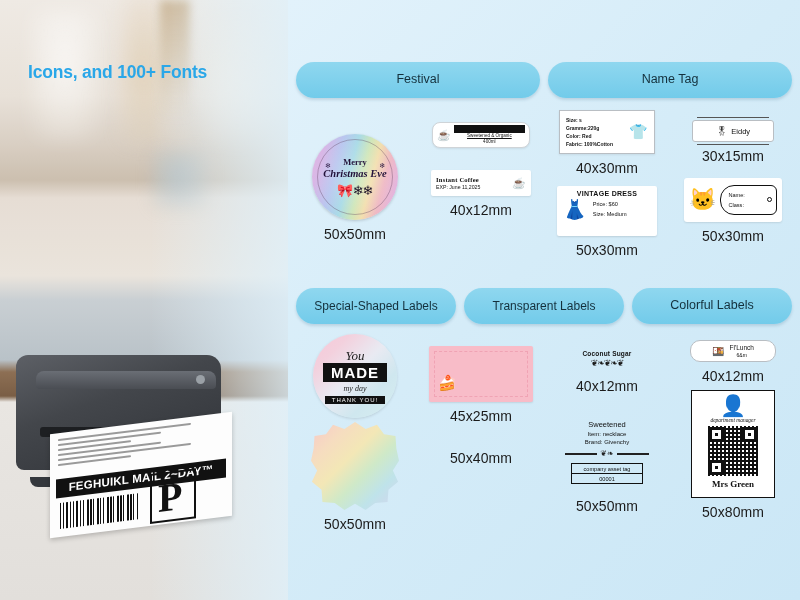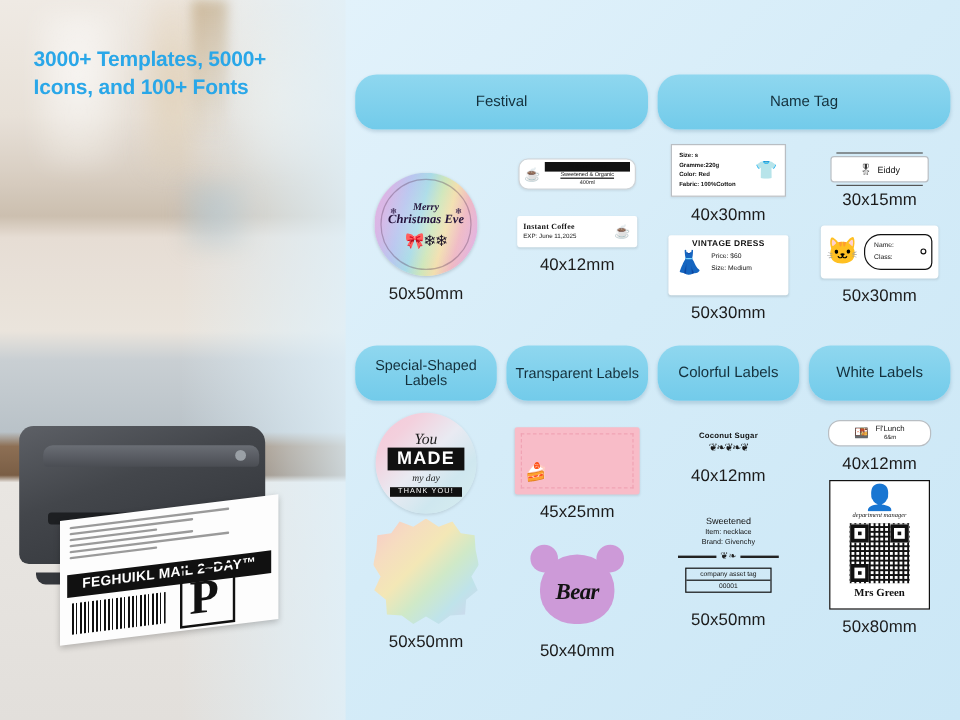--- a/index.html
+++ b/index.html
@@ -118,21 +118,21 @@
   .panel {
     position: absolute; left: 288px; top: 0; width: 512px; height: 600px;
     background: linear-gradient(135deg, #e2f2fb 0%, #d5ecf8 45%, #cbe7f6 100%);
   }
   .grid-block { position: absolute; left: 0; width: 512px; }
   .block-1 { top: 62px; }
   .block-2 { top: 288px; }
 
   .pill-row { display: flex; gap: 8px; padding: 0 8px; }
   .pill {
-    flex: 1; height: 46px; border-radius: 18px;
+    flex: 1; height: 36px; border-radius: 18px;
     background: linear-gradient(180deg, #8fd7ef 0%, #72cbea 100%);
     display: flex; align-items: center; justify-content: center; text-align: center;
     font-size: 12.5px; color: #14303c; line-height: 1.08;
     box-shadow: 0 2px 3px rgba(40,90,120,.18);
     padding: 0 4px;
   }
   .pill.two-line { font-size: 12px; }
 
   .cards-row { display: flex; gap: 8px; padding: 8px 8px 0; }
   .card-col {
@@ -152,21 +152,21 @@
       radial-gradient(circle at 50% 50%, rgba(255,255,255,.18), rgba(255,255,255,0) 70%),
       linear-gradient(105deg, #e3b9e0 0%, #d9b6e6 14%, #b9c6ef 30%, #a9dbe7 44%,
                       #cfe6b9 56%, #f2dfae 66%, #efb9c4 78%, #e2b4e2 92%, #d9b9e8 100%);
     position: relative; box-shadow: 0 1px 3px rgba(0,0,0,.18);
     display: flex; flex-direction: column; align-items: center; justify-content: center;
   }
   .holo-round:after {
     content: ""; position: absolute; inset: 5px; border-radius: 50%;
     border: 1px solid rgba(90,60,90,.35);
   }
-  .xmas-t1 { font-family: "Liberation Serif", serif; font-style: italic; font-size: 8.5px; color: #23123a; font-weight: bold; }
+  .xmas-t1 { font-family: "Liberation Serif", serif; font-size: 8.5px; color: #23123a; font-weight: bold; }
   .xmas-t2 { font-family: "Liberation Serif", serif; font-style: italic; font-size: 10.5px; color: #23123a; font-weight: bold; margin-top: 1px; }
   .xmas-sleigh { font-size: 13px; color: #1a1026; margin-top: 4px; letter-spacing: -1px; }
   .xmas-star { position: absolute; font-size: 7px; color: #2a1540; top: 28px; }
   .xmas-star.l { left: 13px; } .xmas-star.r { right: 13px; }
 
   .wlabel {
     background: #fff; border: 1px solid #cfd4d8; border-radius: 8px;
     display: flex; align-items: center; box-shadow: 0 1px 2px rgba(0,0,0,.08);
   }
   .lab-coffee-top { width: 98px; height: 26px; padding: 2px 4px; gap: 3px; }
@@ -355,21 +355,21 @@
     </div>
     <div class="mail-band">FEGHUIKL MAIL 2~DAY™</div>
     <div class="barcode"></div>
     <div class="p-box"></div>
     <div class="big-p">P</div>
   </div>
 </div>
 
 <div class="headline">
   <div class="sub">
-    <span>3000+ Templates, 5000+</span><br>
+    <br>
     <span>Icons, and 100+ Fonts</span>
   </div>
 </div>
 
 <div class="panel">
 
   <div class="grid-block block-1">
     <div class="pill-row">
       <div class="pill">Festival</div>
       <div class="pill">Name Tag</div>
@@ -479,21 +479,20 @@
       </div>
 
     </div>
   </div>
 
   <div class="grid-block block-2">
     <div class="pill-row">
       <div class="pill two-line">Special-Shaped Labels</div>
       <div class="pill two-line">Transparent Labels</div>
       <div class="pill">Colorful Labels</div>
-      <div class="pill">White Labels</div>
     </div>
 
     <div class="cards-row">
 
       <div class="card-col">
         <div class="slot" style="margin-top:2px">
           <div class="media">
             <div class="sticker-round">
               <div class="ym-you">You</div>
               <div class="ym-made">MADE</div>
@@ -515,28 +514,20 @@
       <div class="card-col">
         <div class="slot" style="margin-top:14px">
           <div class="media">
             <div class="lab-pink">
               <span class="cake-ico">🍰</span>
             </div>
           </div>
           <div class="dim">45x25mm</div>
         </div>
         <div class="slot" style="margin-top:20px">
-          <div class="media">
-            <div class="bear-shape">
-              <div class="bear-ear l"></div>
-              <div class="bear-ear r"></div>
-              <div class="bear-head"></div>
-              <div class="bear-txt">Bear</div>
-            </div>
-          </div>
           <div class="dim">50x40mm</div>
         </div>
       </div>
 
       <div class="card-col">
         <div class="slot" style="margin-top:14px">
           <div class="media">
             <div class="lab-coconut">
               <div class="coconut-t">Coconut Sugar</div>
               <div class="coconut-v">❦❧❦❧❦</div>

